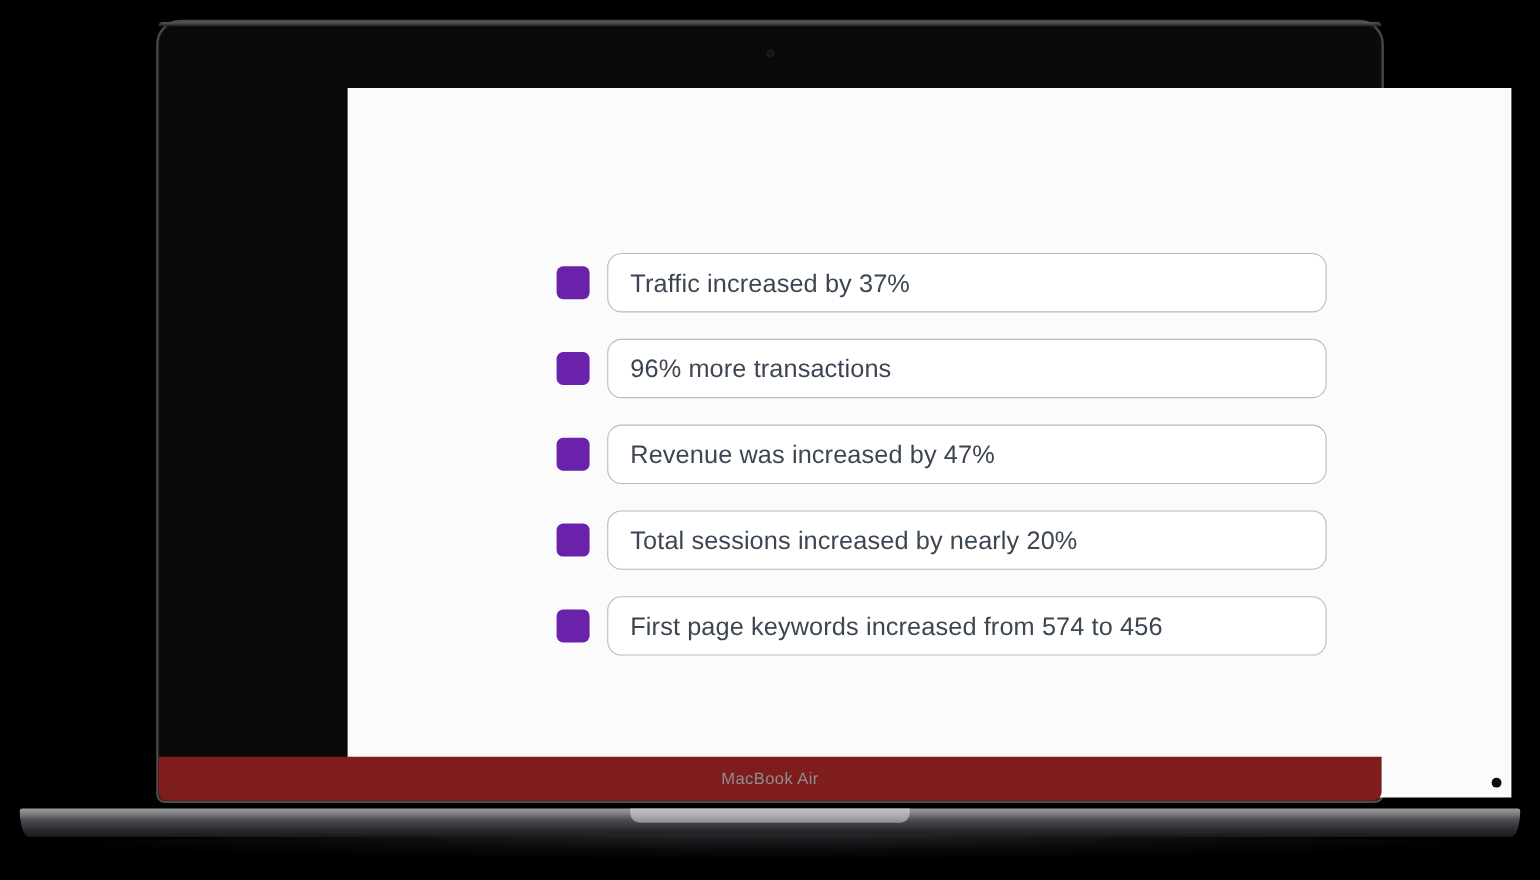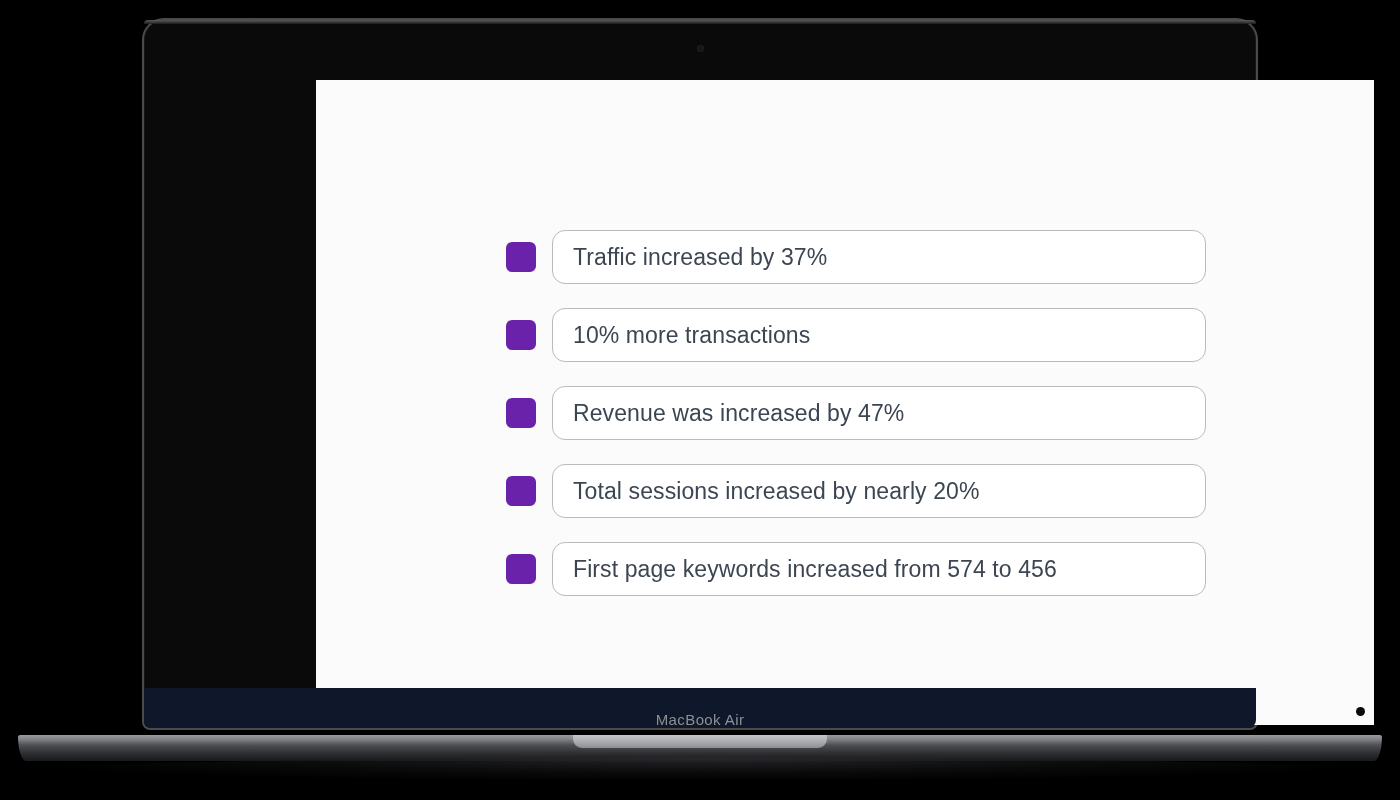--- a/index.html
+++ b/index.html
@@ -86,23 +86,23 @@
   }
 
   
   #lid-bottom-bezel {
     position: absolute;
     left: 0;
     bottom: 0;
     width: 100%;
     height: 40px;
     border-radius: 0 0 8px 8px;
-    background: #0f172a;
-    display: flex;
-    align-items: flex-end;
+    background: #7f1d1d;
+    display: flex;
+    align-items: center;
     justify-content: center;
   }
   #model-label {
     color: #8d8f93;
     font-size: 15px;
     letter-spacing: .4px;
     font-family: "Liberation Sans", sans-serif;
     user-select: none;
   }
 
@@ -193,21 +193,21 @@
         <div class="bullet-row">
           <span class="bullet-marker"></span>
           <div class="bullet-box">
             <span class="bullet-text">Traffic increased by 37%</span>
           </div>
         </div>
 
         <div class="bullet-row">
           <span class="bullet-marker"></span>
           <div class="bullet-box">
-            <span class="bullet-text">10% more transactions</span>
+            <span class="bullet-text">96% more transactions</span>
           </div>
         </div>
 
         <div class="bullet-row">
           <span class="bullet-marker"></span>
           <div class="bullet-box">
             <span class="bullet-text">Revenue was increased by 47%</span>
           </div>
         </div>
 

